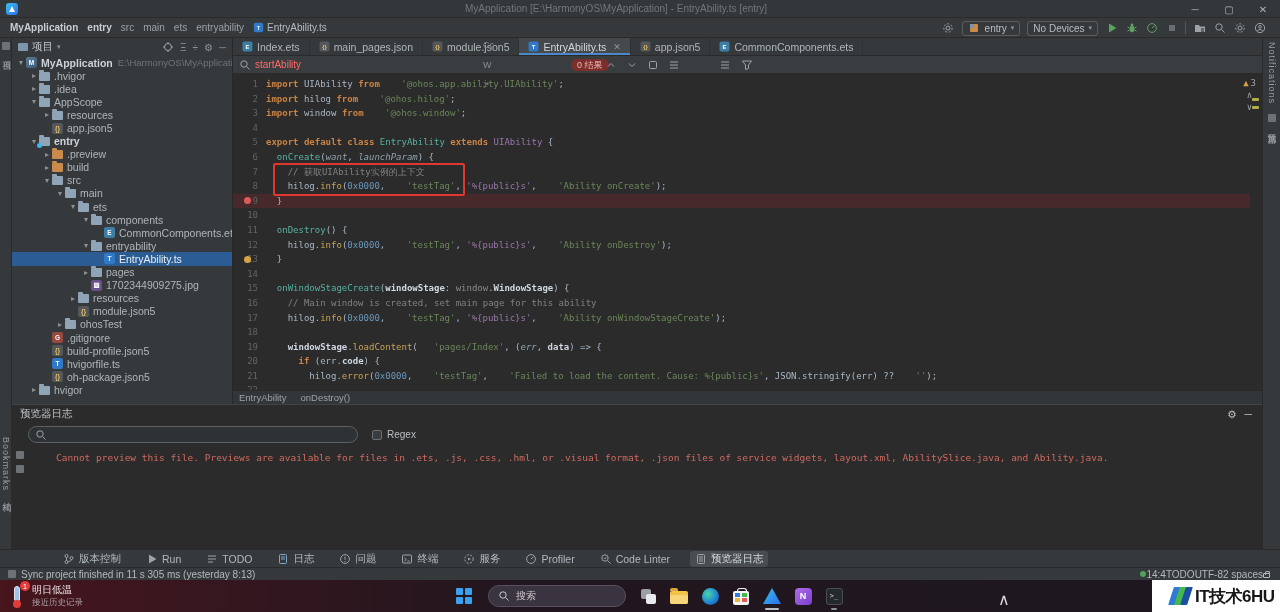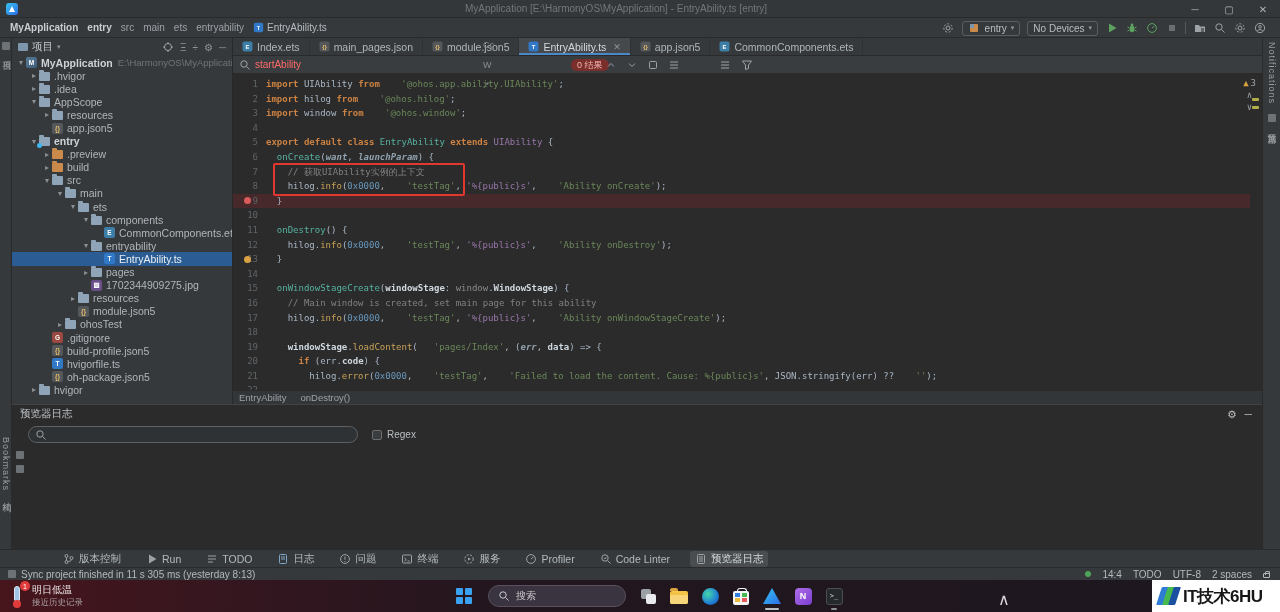--- a/index.html
+++ b/index.html
@@ -66,21 +66,21 @@
   #find-results { position:absolute; left:338px; background:#7a2f2c; color:#f2b5b1; border-radius:7px; padding:0 6px; font-size:9px; line-height:12px; }
   #find-nav { position:absolute; left:372px; display:flex; gap:9px; align-items:center; }
   #find-right { position:absolute; left:486px; display:flex; gap:10px; align-items:center; }
   #code-area { position:relative; height:316px; overflow:hidden; font-family:"DejaVu Sans Mono", monospace; font-size:9px; }
   #gutter { position:absolute; left:0; top:3px; width:28px; text-align:right; color:#5f6468; }
   #gutter div { height:14.6px; line-height:14.6px; padding-right:3px; }
   #code-lines { position:absolute; left:33px; top:3px; right:14px; }
   #code-lines div { height:14.6px; line-height:14.6px; white-space:pre; }
   .c-kw { color:#cc8242; font-weight:bold; } .c-str { color:#6a8759;padding-left:16px; } .c-com { color:#808080; }
   .c-num { color:#6897bb; } .c-meth { color:#56b3a3; } .c-call { color:#c8a256; }
-  .c-cls { color:#9876aa; } .c-param { color:#8fa0ac; font-style:italic;font-weight:bold; } .c-dim { color:#8c8c8c; }
+  .c-cls { color:#9876aa; } .c-param { color:#8fa0ac; font-style:italic; } .c-dim { color:#8c8c8c; }
   .c-bold { color:#cfd8e0; font-weight:bold; } .c-plain { color:#a9b7c6; } .c-fmt { color:#9876aa; }
   #line-highlight { position:absolute; left:0; right:12px; height:14.6px; background:#47282b; }
   #anno-box { position:absolute; border:2px solid #e0382e; border-radius:2px; }
   .gdot { position:absolute; width:7px; height:7px; border-radius:50%; }
   #inspect-widget { position:absolute; right:6px; top:4px; display:flex; flex-direction:column; align-items:center; gap:2px; font-size:9px; color:#9da2a6; }
   #inspect-widget .wrow { display:flex; align-items:center; gap:2px; }
   #inspect-warn { color:#d9a343; }
   .smark { position:absolute; right:3px; width:7px; height:2.5px; background:#b3ae45; border-radius:1px; }
   #editor-crumb { height:14px; background:#333639; border-top:1px solid #2a2a2a; display:flex; align-items:center; gap:14px; font-size:9.5px; color:#9ca3a8; padding-left:6px; }
 
@@ -98,21 +98,21 @@
   #pv-log { position:absolute; left:44px; top:5px; right:10px; font-family:"DejaVu Sans Mono", monospace; font-size:9.5px; color:#cf6a60; }
 
   
   #toolbar-bottom { position:absolute; left:0; top:549px; width:1280px; height:18px; background:#36393b; border-top:1px solid #2a2a2a; display:flex; align-items:center; gap:15px; padding-left:58px; font-size:10.5px; color:#b3b9bd; }
   .twitem { display:flex; align-items:center; gap:4px; padding:1px 5px; border-radius:3px; }
   .twitem.active { background:#494d50; color:#d7dcdf; }
 
   
   #statusbar { position:absolute; left:0; top:567px; width:1280px; height:13px; background:#36393b; border-top:1px solid #2a2a2a; display:flex; align-items:center; font-size:10px; color:#b3b9bd; }
   #status-left { display:flex; align-items:center; gap:5px; margin-left:8px; }
-  #status-right { margin-left:auto; margin-right:10px; display:flex; align-items:center; gap:11px; }
+  #status-right { margin-left:auto; margin-right:10px; display:flex; align-items:center; }
   #ok-dot { width:6px; height:6px; border-radius:50%; background:#4fa35a; }
   #lock-ico { width:7px; height:5px; border:1px solid #b3b9bd; border-radius:1px; position:relative; margin-top:2px; }
   #lock-ico:before { content:""; position:absolute; left:1px; top:-3px; width:3px; height:3px; border:1px solid #b3b9bd; border-bottom:none; border-radius:2px 2px 0 0; }
 
   
   #taskbar { position:absolute; left:0; top:580px; width:1280px; height:32px; background:linear-gradient(90deg,#47151c 0%,#35161f 18%,#22161e 40%,#1d171f 100%); }
   #weather { position:absolute; left:8px; top:3px; display:flex; align-items:center; gap:6px; }
   #thermo { width:18px; height:24px; position:relative; }
   #thermo .tube { position:absolute; left:6px; top:2px; width:6px; height:16px; border:1px solid #dde6ee; border-radius:3px; background:#9fc4e8; }
   #thermo .bulb { position:absolute; left:5px; bottom:0; width:8px; height:8px; border-radius:50%; background:#e23b3b; }
@@ -135,21 +135,21 @@
   .i-folder:after { content:""; position:absolute; left:0; top:4px; width:18px; height:9px; background:#f9d57a; border-radius:1px 1px 2px 2px; }
   .i-edge { width:17px; height:17px; border-radius:50%; background:radial-gradient(circle at 35% 35%, #45d6a8, #1f7fd4 60%, #144a9e); }
   .i-store { width:16px; height:14px; background:#f2f4f6; border-radius:2px; margin-top:3px; position:relative; display:grid; grid-template-columns:5px 5px; grid-template-rows:4px 4px; gap:1.5px; align-content:center; justify-content:center; }
   .i-store:before { content:""; position:absolute; top:-3px; left:4px; width:8px; height:3px; border:1px solid #f2f4f6; border-bottom:none; border-radius:3px 3px 0 0; }
   .i-store span { background:#2f7fe0; }
   .i-store span:nth-child(2){ background:#46b94e; } .i-store span:nth-child(3){ background:#e8b93e; } .i-store span:nth-child(4){ background:#e65c5c; }
   .i-deveco { width:18px; height:16px; clip-path:polygon(50% 0,100% 100%,0 100%); background:linear-gradient(135deg,#37c4f0,#2b6de8); }
   .i-purple { width:17px; height:17px; border-radius:4px; background:linear-gradient(135deg,#b06ce8,#7a3fd0); color:#fff; font-size:9px; font-weight:bold; display:flex; align-items:center; justify-content:center; }
   .i-term { width:17px; height:17px; border-radius:3px; background:#26292c; border:1px solid #4a4e52; color:#d0d4d8; font-size:7px; font-family:"DejaVu Sans Mono",monospace; display:flex; align-items:center; justify-content:center; }
   #tray-chevron { position:absolute; left:998px; top:10px; color:#d8d4d8; }
-  #watermark { position:absolute; left:1152px; top:0; width:128px; height:32px; background:#ffffff; display:flex; align-items:center; gap:4px; padding-left:5px; }
+  #watermark { position:absolute; left:1152px; top:0; width:128px; height:32px; background:#ffffff; display:flex; align-items:center; gap:4px; padding-left:17px; }
   #wm-logo { width:22px; height:20px; position:relative; flex:none; }
   #wm-logo span { position:absolute; width:7px; height:18px; transform:skewX(-18deg); border-radius:1px; }
   #wm-logo span:nth-child(1){ left:2px; top:1px; background:#2e7cd6; }
   #wm-logo span:nth-child(2){ left:8px; top:1px; background:#46b94e; }
   #wm-logo span:nth-child(3){ left:14px; top:1px; background:#1b4fa0; }
   #wm-text { font-size:17px; font-weight:bold; color:#171717; letter-spacing:-0.5px; }
 
   svg { display:block; }
 </style>
 </head>
@@ -598,20 +598,21 @@
     <span id="pv-regex">
       <span class="checkbox"></span>
       <span>Regex</span>
     </span>
   </div>
   <div id="pv-body">
     <div id="pv-gutter">
       <span class="strip-ico" style="margin:0;"></span>
       <span class="strip-ico" style="margin:0;"></span>
     </div>
+    <div id="pv-log">Cannot preview this file. Previews are available for files in .ets, .js, .css, .hml, or .visual format, .json files of service widgets, layout.xml, AbilitySlice.java, and Ability.java.</div>
   </div>
 </div>
 
 <div id="toolbar-bottom">
     <span class="twitem">
       <span>
         <svg width="12" height="12" viewBox="0 0 12 12" fill="none" stroke="#9da2a6" stroke-width="1">
           <circle cx="3.5" cy="3" r="1.5"></circle>
           <circle cx="3.5" cy="9" r="1.5"></circle>
           <circle cx="8.5" cy="5" r="1.5"></circle>

